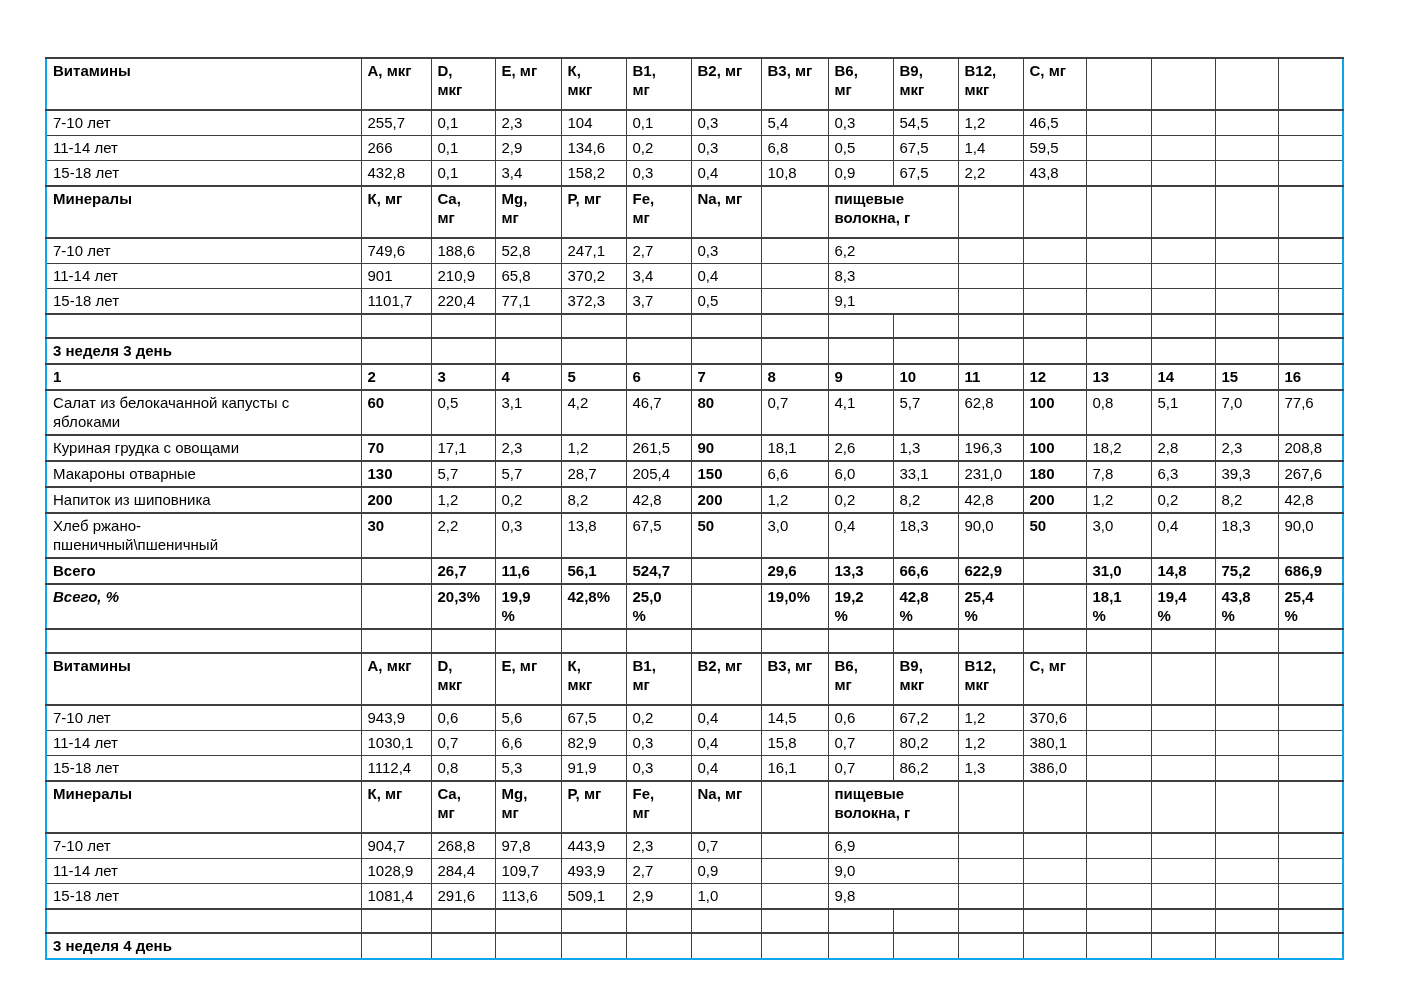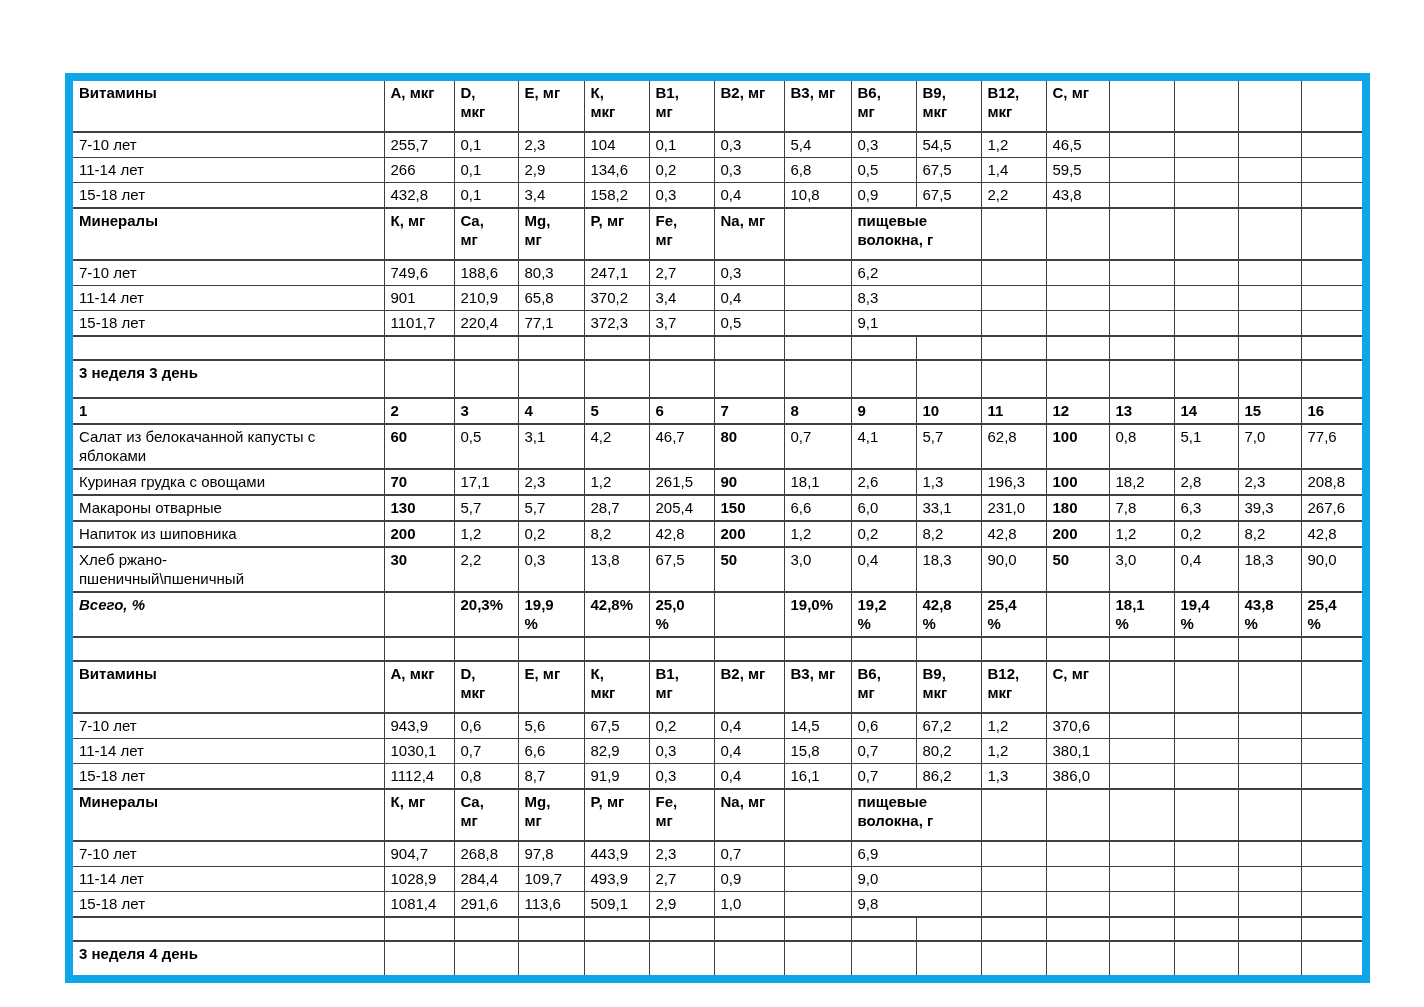--- a/index.html
+++ b/index.html
@@ -10,27 +10,26 @@
   }
   .page {
     position: relative;
     width: 1424px;
     height: 1007px;
     background: #ffffff;
     overflow: hidden;
   }
   table.doc-table {
     position: absolute;
-    left: 65px;
+    left: 45px;
     top: 57px;
     width: 1297px;
     border-collapse: collapse;
     table-layout: fixed;
-    border: 8px solid #0ea5e9;
-    margin-top: 16px;
+    border: 2px solid #0ea5e9;
   }
   table.doc-table td {
     border: 1px solid #3f3f3f;
     padding: 2px 5px 3px 6px;
     font-size: 15px;
     line-height: 19px;
     vertical-align: top;
     color: #000000;
     white-space: pre-line;
     overflow: hidden;
@@ -44,21 +43,21 @@
   tr.r-dish-row td,
   tr.r-total-percent-row td,
   tr.r-empty-row td {
     border-top-width: 2px;
     border-bottom-width: 2px;
   }
   tr.r-total-row td { border-top-width: 2px; }
 
   tr.r-section-header td { padding-bottom: 10px; }
   tr.r-empty-row { height: 24px; }
-  tr.r-day-label-row { height: 38px; }
+  tr.r-day-label-row { height: 26px; }
 </style>
 </head>
 <body>
 
 <div class="page">
   <table class="doc-table">
     <colgroup>
         <col style="width: 315px;">
         <col style="width: 70px;">
         <col style="width: 64px;">
@@ -173,21 +172,21 @@
           <td></td>
           <td></td>
           <td></td>
           <td></td>
           <td></td>
         </tr>
         <tr class="r-age-row">
           <td>7-10 лет</td>
           <td>749,6</td>
           <td>188,6</td>
-          <td>80,3</td>
+          <td>52,8</td>
           <td>247,1</td>
           <td>2,7</td>
           <td>0,3</td>
           <td></td>
           <td colspan="2">6,2</td>
           <td></td>
           <td></td>
           <td></td>
           <td></td>
           <td></td>
@@ -366,20 +365,38 @@
           <td>3,0</td>
           <td>0,4</td>
           <td>18,3</td>
           <td>90,0</td>
           <td class="b">50</td>
           <td>3,0</td>
           <td>0,4</td>
           <td>18,3</td>
           <td>90,0</td>
         </tr>
+        <tr class="r-total-row">
+          <td class="b">Всего</td>
+          <td></td>
+          <td class="b">26,7</td>
+          <td class="b">11,6</td>
+          <td class="b">56,1</td>
+          <td class="b">524,7</td>
+          <td></td>
+          <td class="b">29,6</td>
+          <td class="b">13,3</td>
+          <td class="b">66,6</td>
+          <td class="b">622,9</td>
+          <td></td>
+          <td class="b">31,0</td>
+          <td class="b">14,8</td>
+          <td class="b">75,2</td>
+          <td class="b">686,9</td>
+        </tr>
         <tr class="r-total-percent-row">
           <td class="i">Всего, %</td>
           <td></td>
           <td class="b">20,3%</td>
           <td class="b">19,9
 %</td>
           <td class="b">42,8%</td>
           <td class="b">25,0
 %</td>
           <td></td>
@@ -475,21 +492,21 @@
           <td>380,1</td>
           <td></td>
           <td></td>
           <td></td>
           <td></td>
         </tr>
         <tr class="r-age-row">
           <td>15-18 лет</td>
           <td>1112,4</td>
           <td>0,8</td>
-          <td>8,7</td>
+          <td>5,3</td>
           <td>91,9</td>
           <td>0,3</td>
           <td>0,4</td>
           <td>16,1</td>
           <td>0,7</td>
           <td>86,2</td>
           <td>1,3</td>
           <td>386,0</td>
           <td></td>
           <td></td>

